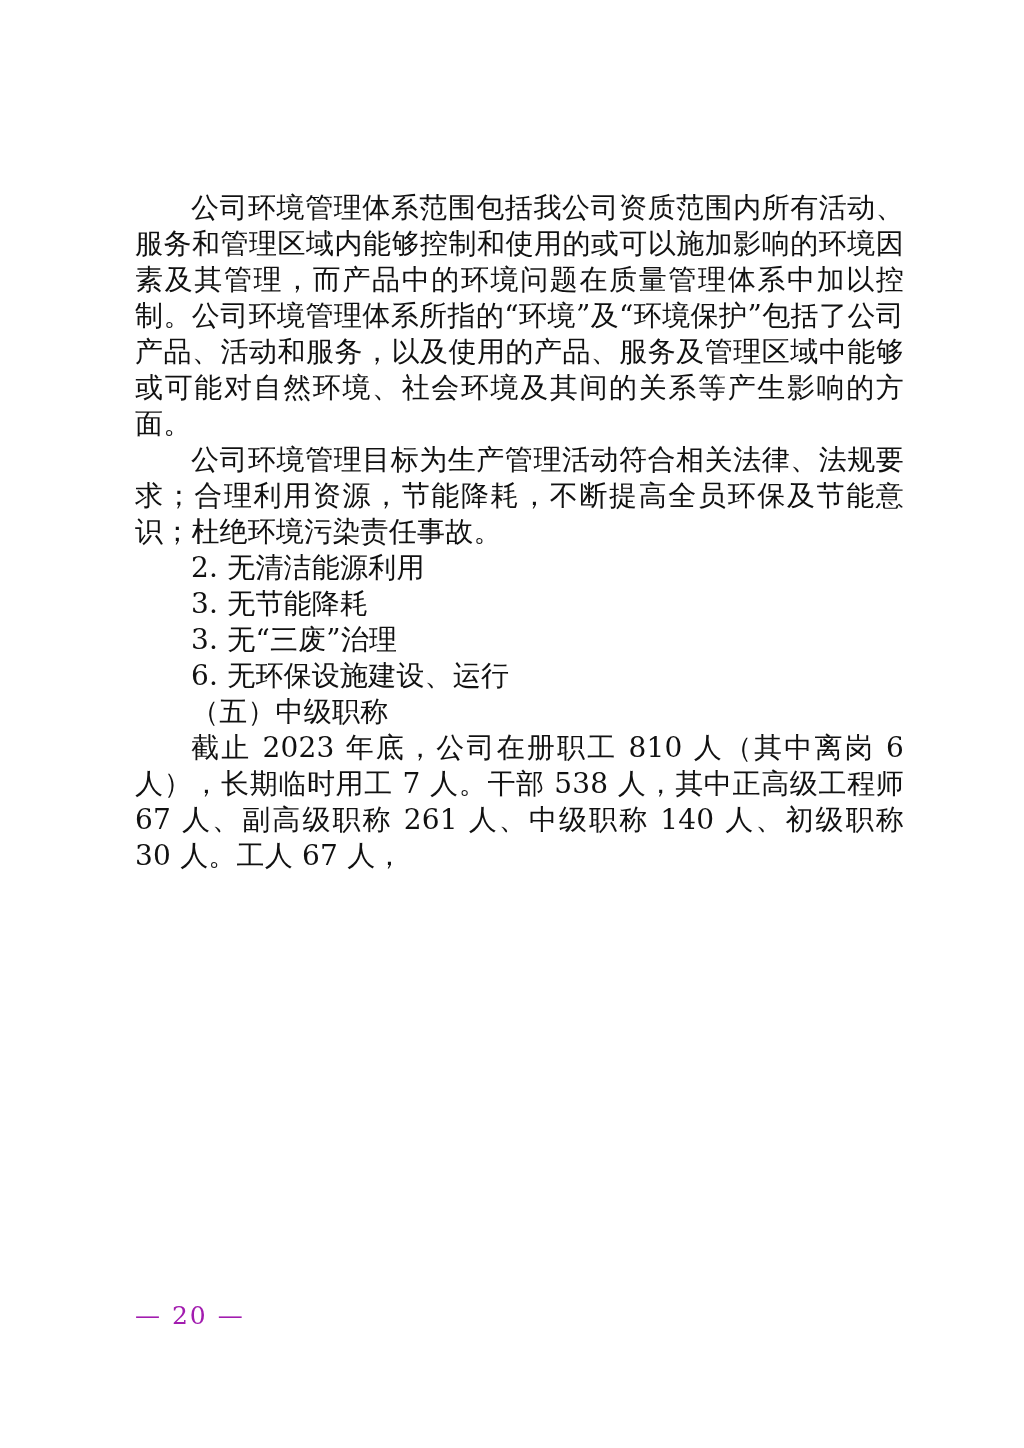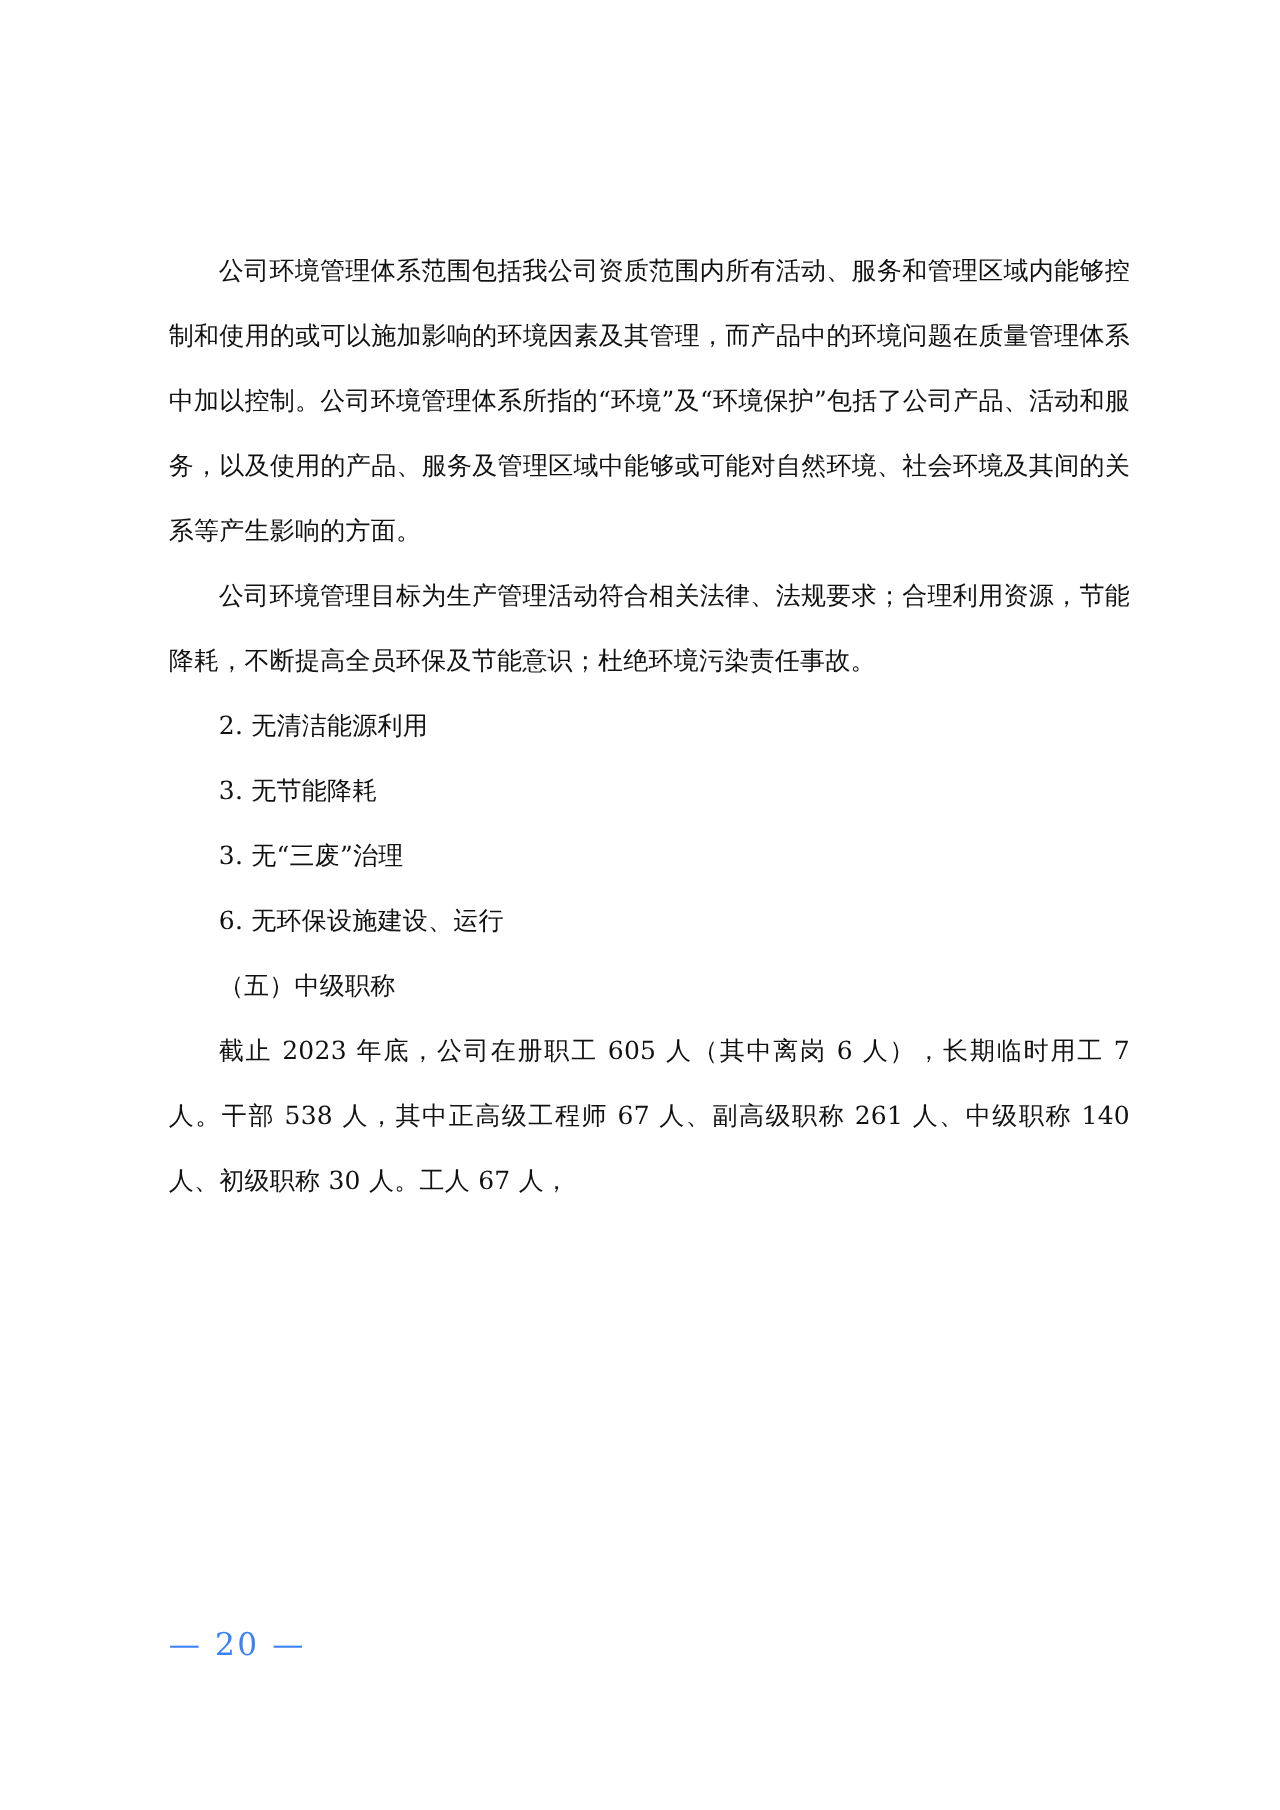--- a/index.html
+++ b/index.html
@@ -15,41 +15,41 @@
     overflow: hidden;
   }
   .page {
     position: relative;
     width: 1024px;
     height: 1448px;
     box-sizing: border-box;
     padding: 190px 120px 0 135px;
   }
   .body-text {
-    font-size: 20px;
-    line-height: 52px;
+    font-size: 28px;
+    line-height: 36px;
     text-align: justify;
     text-justify: inter-ideograph;
     letter-spacing: 0.2px;
   }
   .para {
     margin: 0;
     text-indent: 2em;
   }
   .item {
     margin: 0;
     text-indent: 2em;
   }
   .footer {
     position: absolute;
     left: 135px;
     bottom: 118px;
     font-size: 25px;
     letter-spacing: 2px;
-    color: #3b82f6;
+    color: #a21caf;
     font-family: "DejaVu Serif", "Liberation Serif", serif;
     text-align: center;
   }
 </style>
 </head>
 <body>
 
 <div class="page">
   <div class="body-text">
 
@@ -58,18 +58,18 @@
     <p class="para">公司环境管理目标为生产管理活动符合相关法律、法规要求；合理利用资源，节能降耗，不断提高全员环保及节能意识；杜绝环境污染责任事故。</p>
 
     <p class="item">2. 无清洁能源利用</p>
     <p class="item">3. 无节能降耗</p>
     <p class="item">3. 无“三废”治理</p>
     <p class="item">6. 无环保设施建设、运行</p>
 
     <p class="item">（五）中级职称</p>
 
 
-    <p class="para">截止 2023 年底，公司在册职工 605 人（其中离岗 6 人），长期临时用工 7 人。干部 538 人，其中正高级工程师 67 人、副高级职称 261 人、中级职称 140 人、初级职称 30 人。工人 67 人，</p>
+    <p class="para">截止 2023 年底，公司在册职工 810 人（其中离岗 6 人），长期临时用工 7 人。干部 538 人，其中正高级工程师 67 人、副高级职称 261 人、中级职称 140 人、初级职称 30 人。工人 67 人，</p>
 
   </div>
 
   <div class="footer">— 20 —</div>
 </div>
 
 </body></html>

